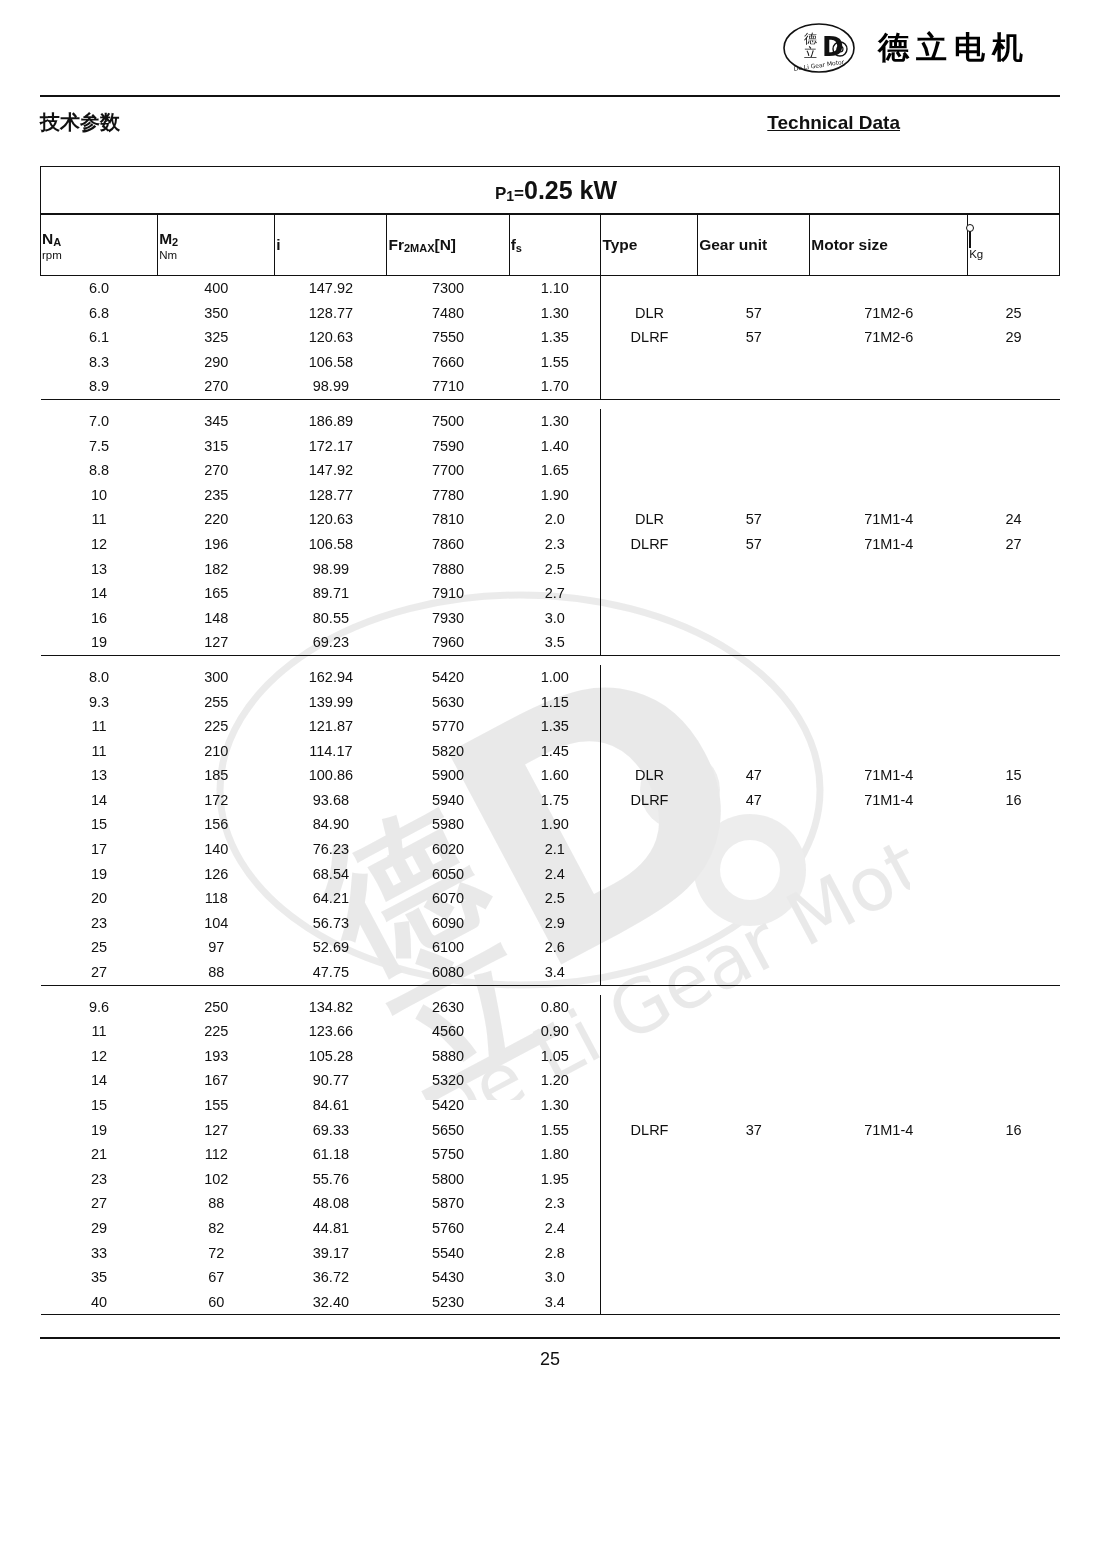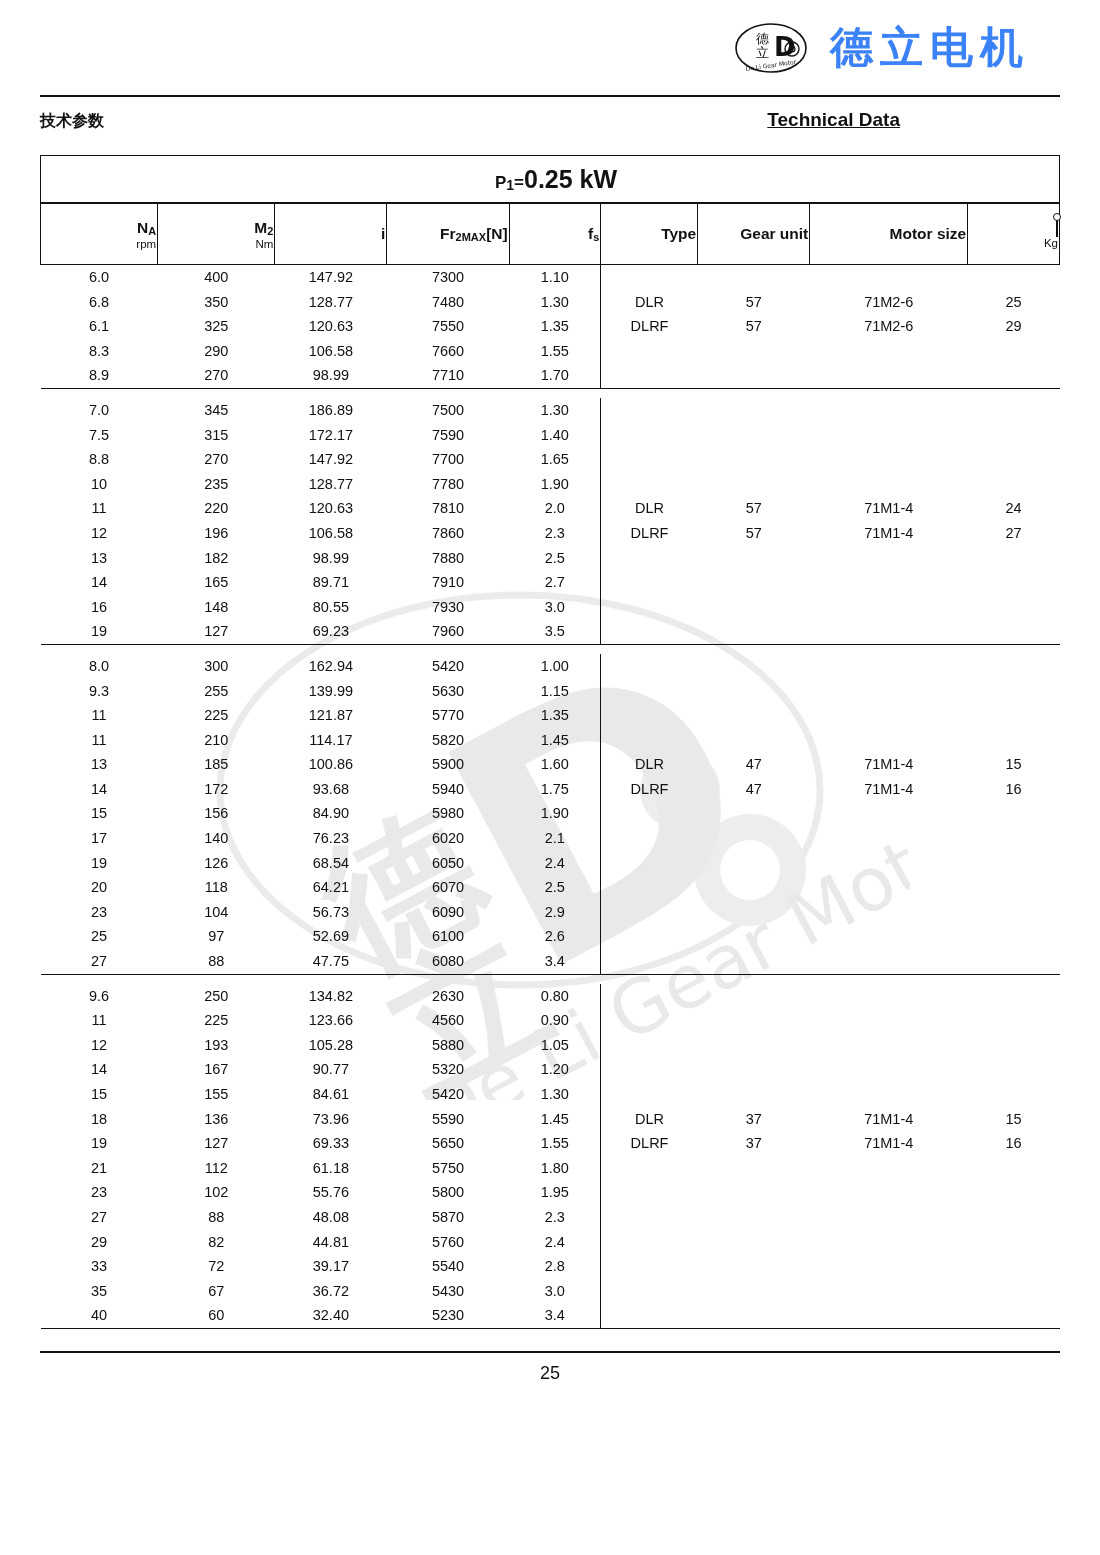--- a/index.html
+++ b/index.html
@@ -46,41 +46,41 @@
     gap: 22px;
     padding-right: 30px;
   }
   .brand-logo {
     width: 74px;
     height: 58px;
     position: relative;
   }
   .brand-name {
     font-family: Liberation Sans, sans-serif;
-    font-size: 43px;
+    font-size: 31px;
     font-weight: bold;
     letter-spacing: 7px;
-    color: #3b82f6;
+    color: #000000;
   }
   .rule {
     border-top: 2.4px solid #111;
     margin: 0 0 0 0;
   }
 
   .title-row {
     position: relative;
     z-index: 2;
     display: flex;
     align-items: baseline;
     height: 46px;
     padding-top: 12px;
   }
   .title-cn {
     font-family: Liberation Sans, sans-serif;
-    font-size: 16px;
+    font-size: 20px;
     font-weight: bold;
     width: 250px;
   }
   .title-en {
     flex: 1;
     text-align: right;
     font-size: 19px;
     font-weight: bold;
     padding-right: 160px;
     text-decoration: underline;
@@ -88,21 +88,21 @@
 
   
   .power-box {
     position: relative;
     z-index: 2;
     border: 1.6px solid #111;
     height: 46px;
     display: flex;
     align-items: center;
     justify-content: center;
-    margin-top: 0;
+    margin-top: 11px;
     padding-left: 12px;
   }
   .power-text {
     font-size: 25px;
     font-weight: bold;
   }
   .power-text .sub {
     font-size: 14px;
     vertical-align: -2px;
     font-weight: bold;
@@ -125,21 +125,21 @@
     background: transparent;
   }
   thead th {
     border-top: 1.6px solid #111;
     border-bottom: 1.6px solid #111;
     border-right: 1.1px solid #111;
     height: 58px;
     font-size: 15px;
     font-weight: bold;
     vertical-align: middle;
-    text-align: right;
+    text-align: left;
   }
   thead th.first { border-left: 1.6px solid #111; }
   thead th.last { border-right: 1.6px solid #111; }
   .th-main { display:block; font-size: 15.5px; font-weight: bold; }
   .th-sub { display:block; font-size: 11.5px; font-weight: normal; margin-top: 1px;}
   .th-main .sub { font-size: 11px; vertical-align: -2px; }
 
   .kg-box {
     width: 22px; height: 16px;
     border: 1.2px solid #111;
@@ -676,31 +676,20 @@
           <td class="num ">155</td>
           <td class="num ">84.61</td>
           <td class="num ">5420</td>
           <td class="num ">1.30</td>
           <td class="num divline"></td>
           <td class="num "></td>
           <td class="num "></td>
           <td class="num "></td>
         </tr>
         <tr>
-          <td class="num ">18</td>
-          <td class="num ">136</td>
-          <td class="num ">73.96</td>
-          <td class="num ">5590</td>
-          <td class="num ">1.45</td>
-          <td class="num divline">DLR</td>
-          <td class="num ">37</td>
-          <td class="num ">71M1-4</td>
-          <td class="num ">15</td>
-        </tr>
-        <tr>
           <td class="num ">19</td>
           <td class="num ">127</td>
           <td class="num ">69.33</td>
           <td class="num ">5650</td>
           <td class="num ">1.55</td>
           <td class="num divline">DLRF</td>
           <td class="num ">37</td>
           <td class="num ">71M1-4</td>
           <td class="num ">16</td>
         </tr>

